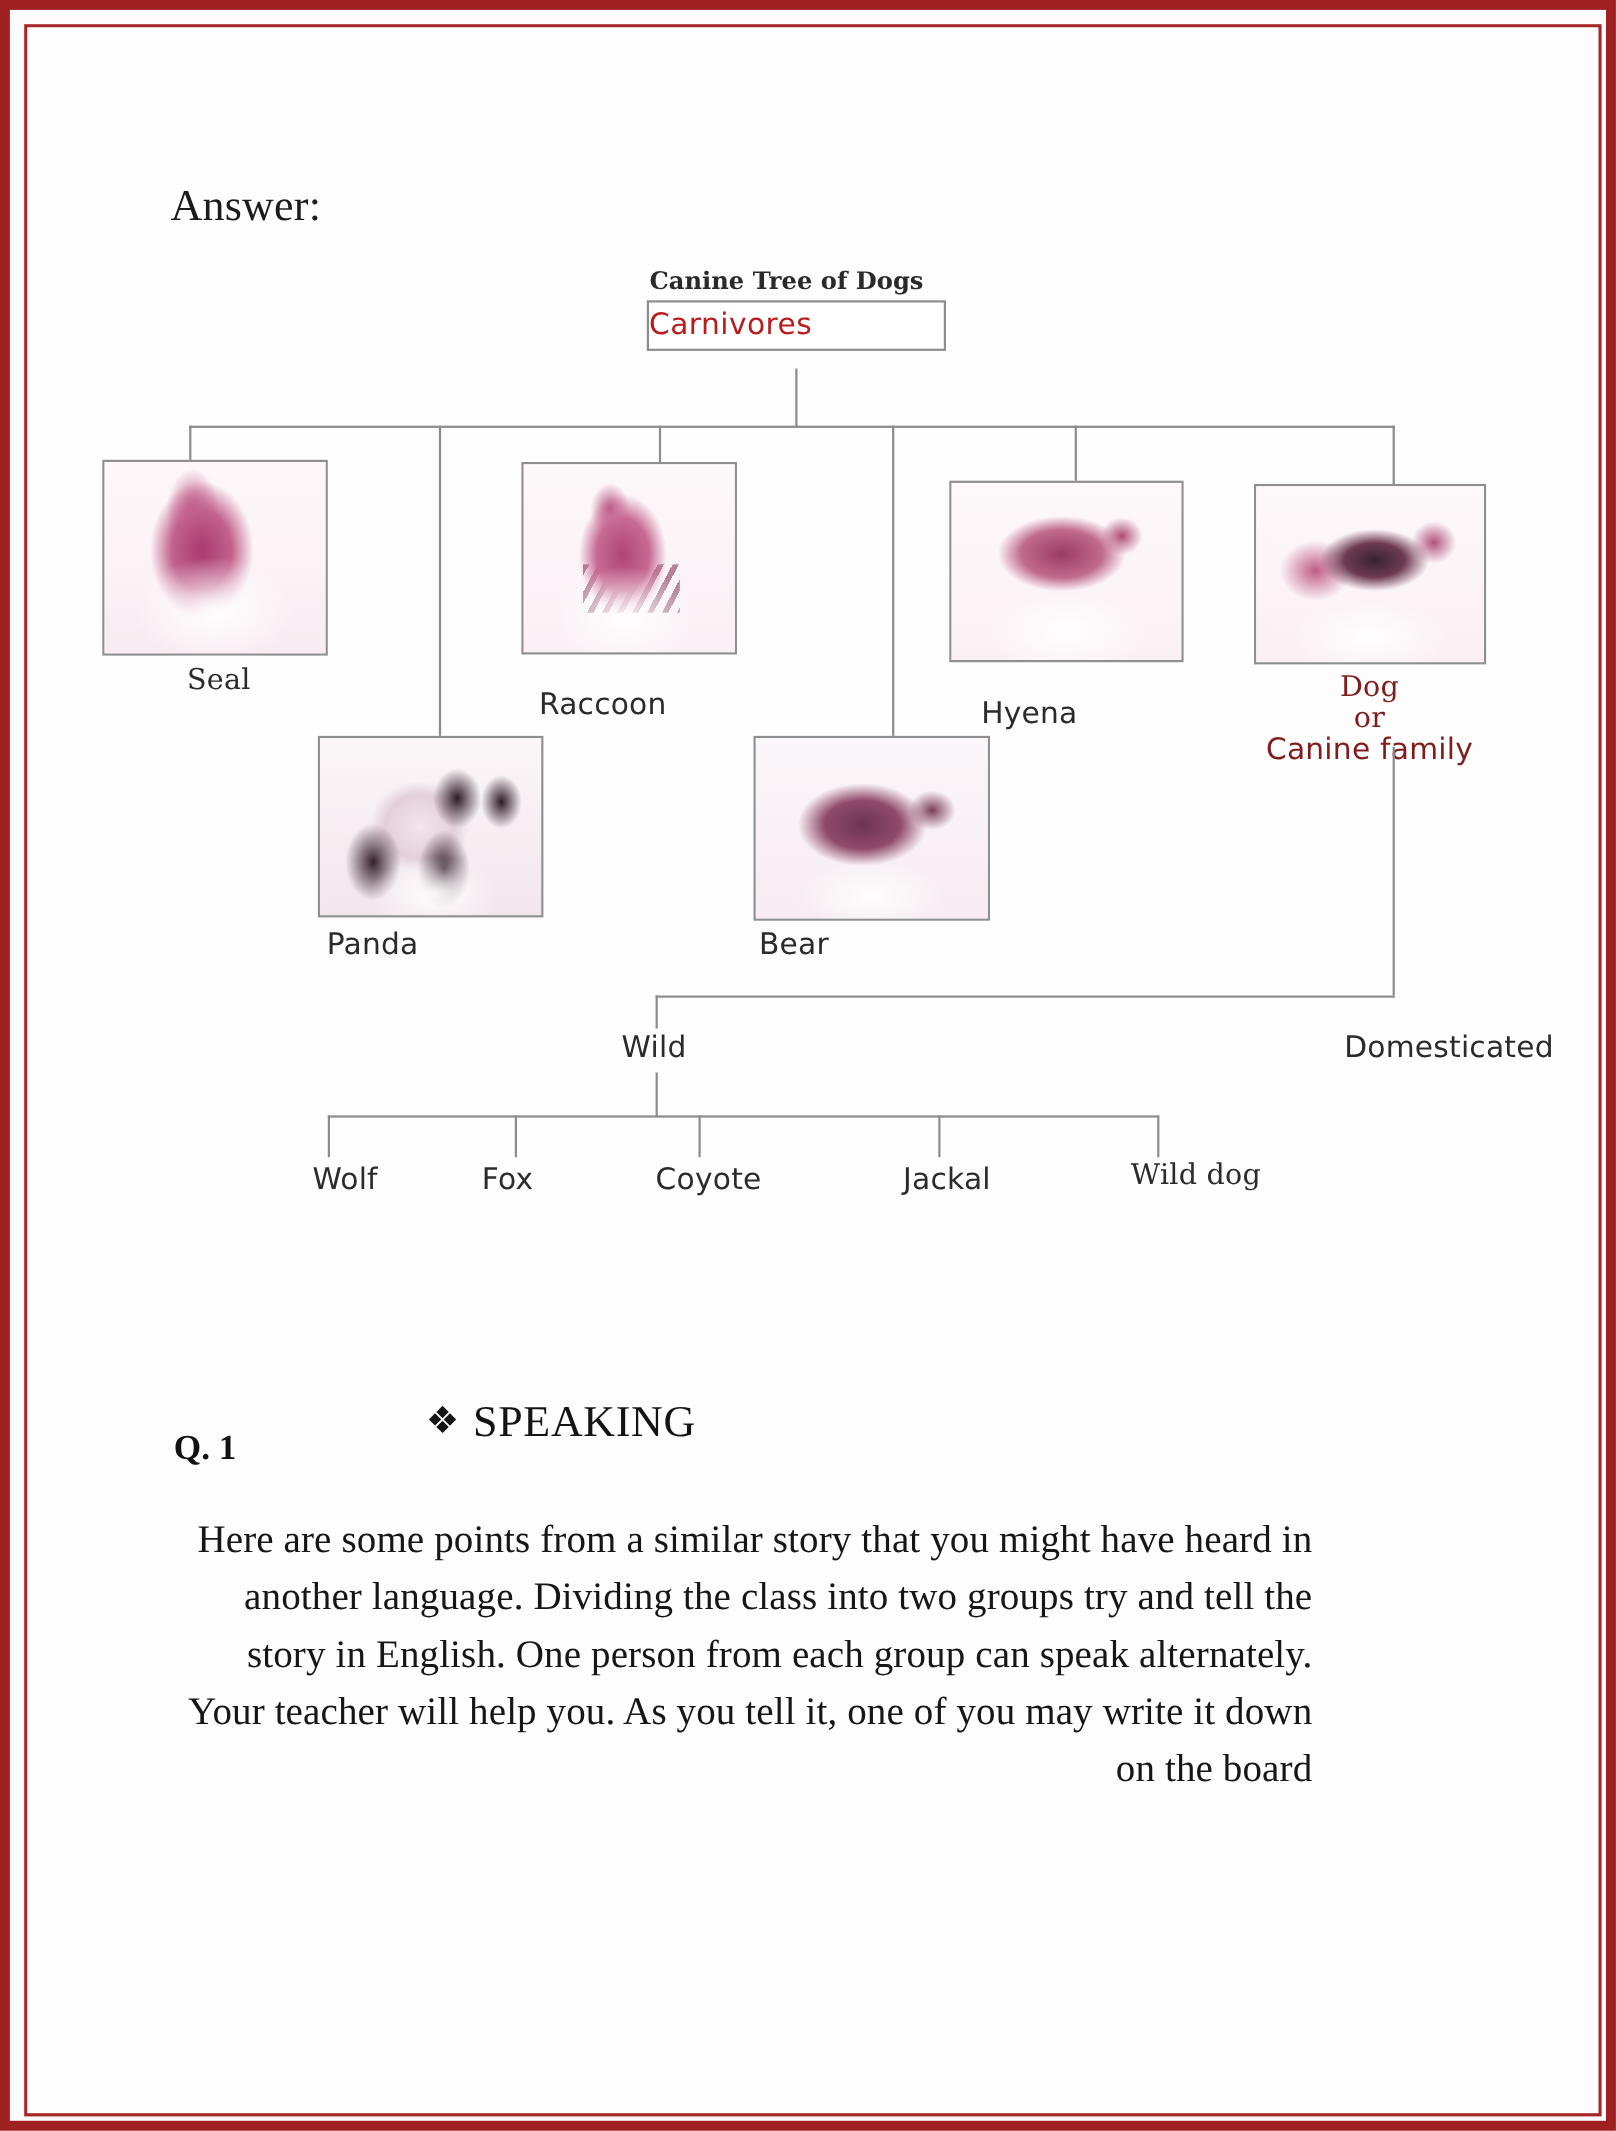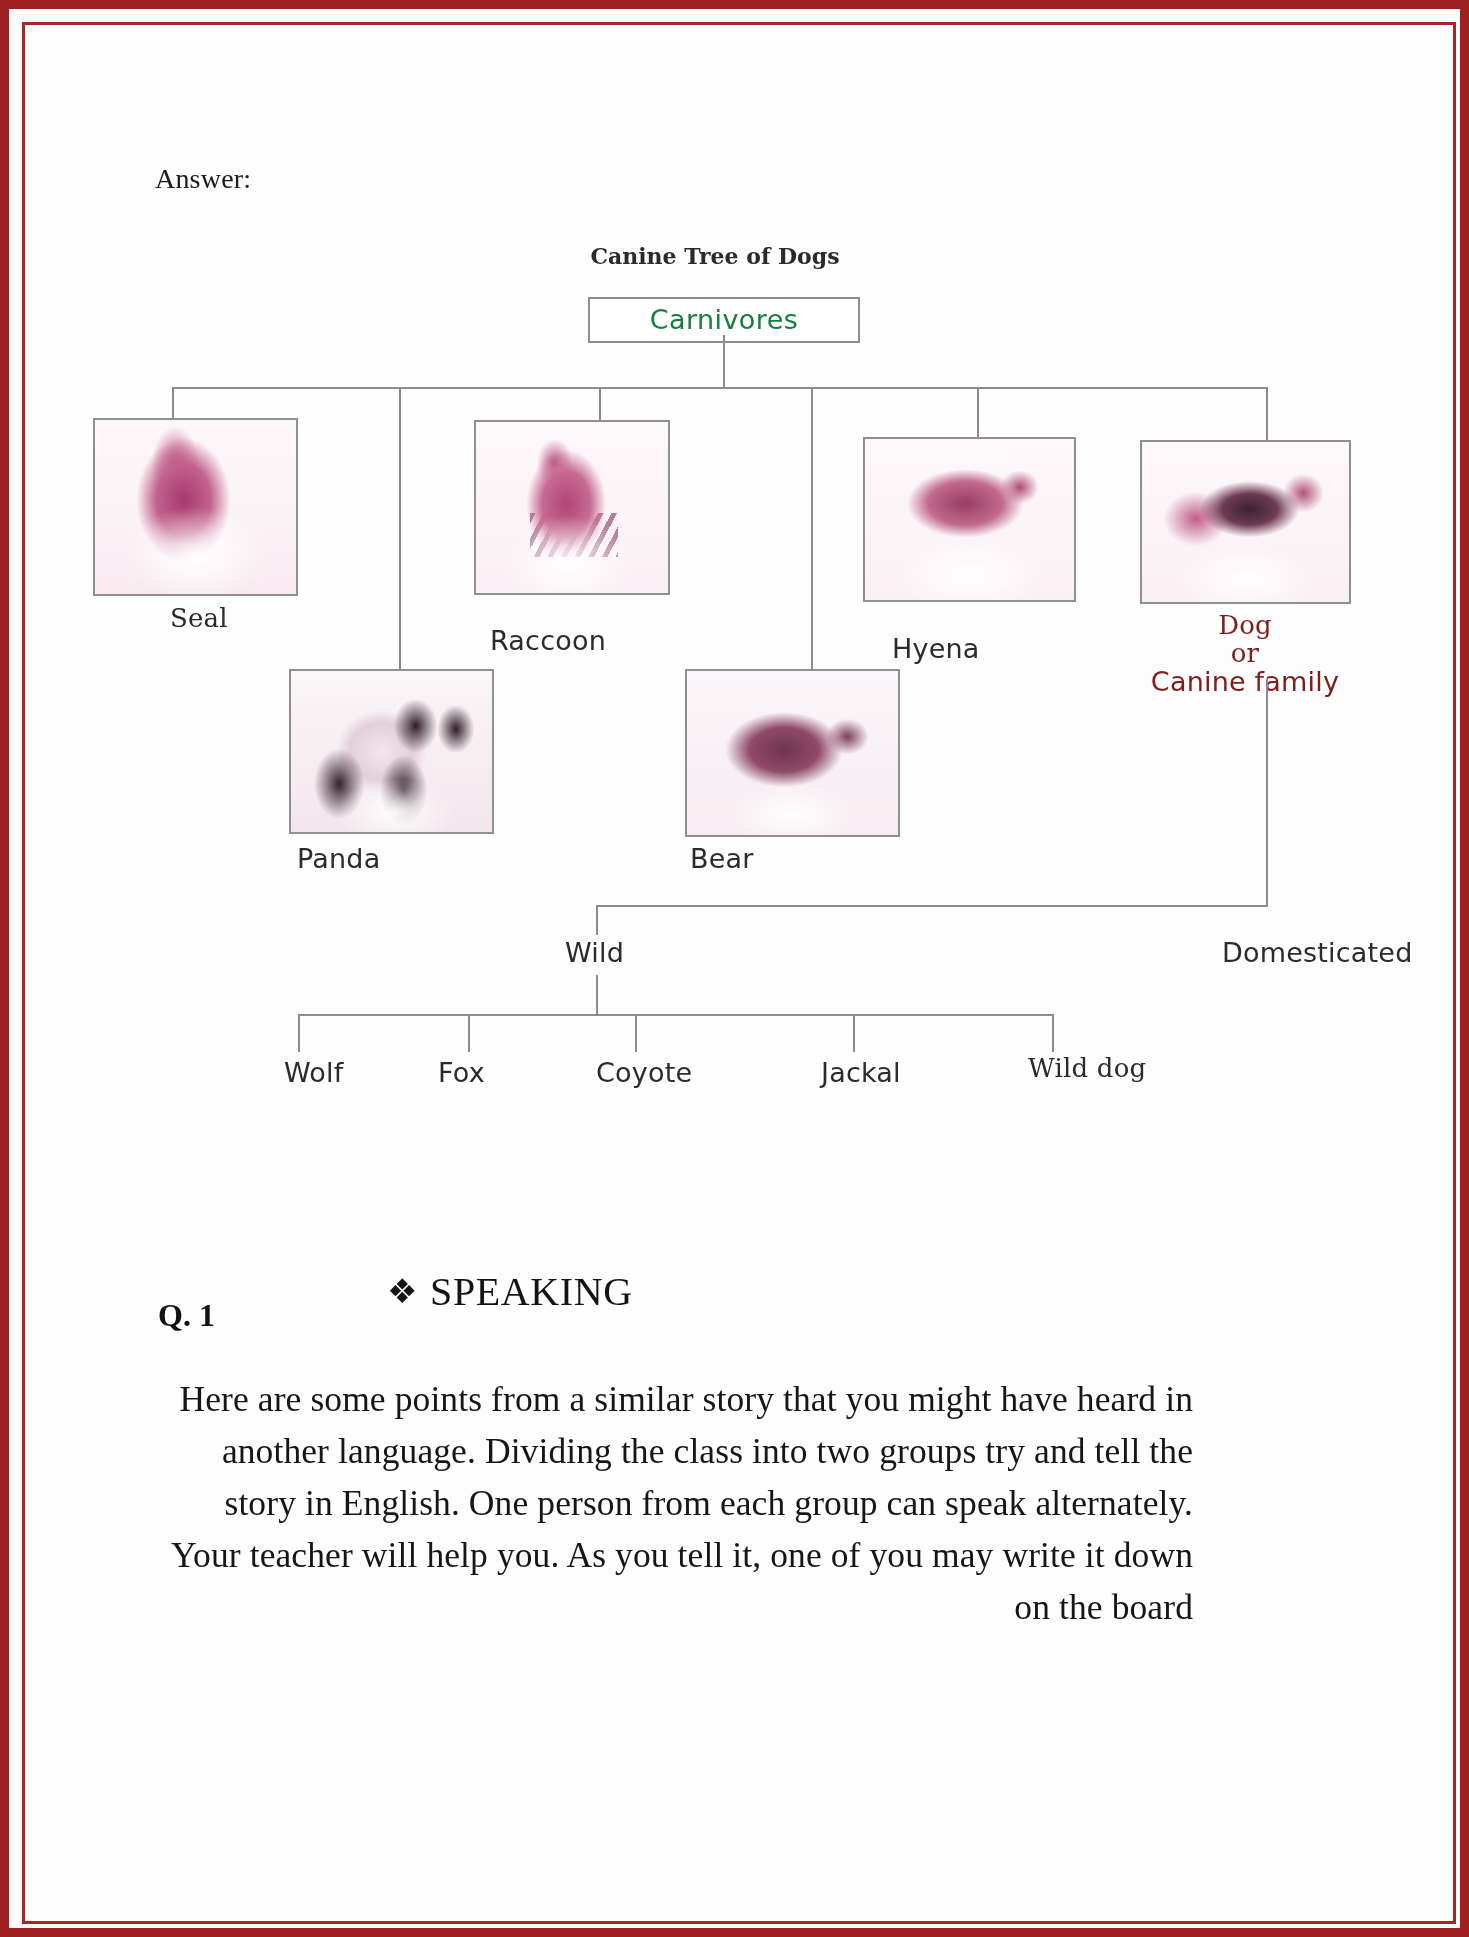--- a/index.html
+++ b/index.html
@@ -39,21 +39,21 @@
     width: 1428px;
     height: 1896px;
     background: #fefdfd;
   }
 
   
   .answer-heading {
     position: absolute;
     left: 130px;
     top: 138px;
-    font-size: 28px;
+    font-size: 40px;
     color: #1b1b1b;
     letter-spacing: 0.2px;
     white-space: nowrap;
   }
 
   
   .tree {
     position: absolute;
     left: 0;
     top: 0;
@@ -68,30 +68,30 @@
     text-align: center;
     font-family: "DejaVu Serif", serif;
     font-weight: bold;
     font-size: 22px;
     color: #2a2a2a;
     white-space: nowrap;
   }
   .root-box {
     position: absolute;
     left: 563px;
-    top: 272px;
+    top: 248px;
     width: 272px;
     height: 46px;
     box-sizing: border-box;
     border: 2px solid #8d8d8d;
     background: #ffffff;
     font-family: "DejaVu Sans", sans-serif;
     font-size: 27px;
-    color: #15803d;
-    text-align: center;
+    color: #b91c1c;
+    text-align: left;
     line-height: 42px;
     letter-spacing: 0.4px;
   }
 
   
   .vline {
     position: absolute;
     width: 2px;
     background: #8b8b8b;
   }

